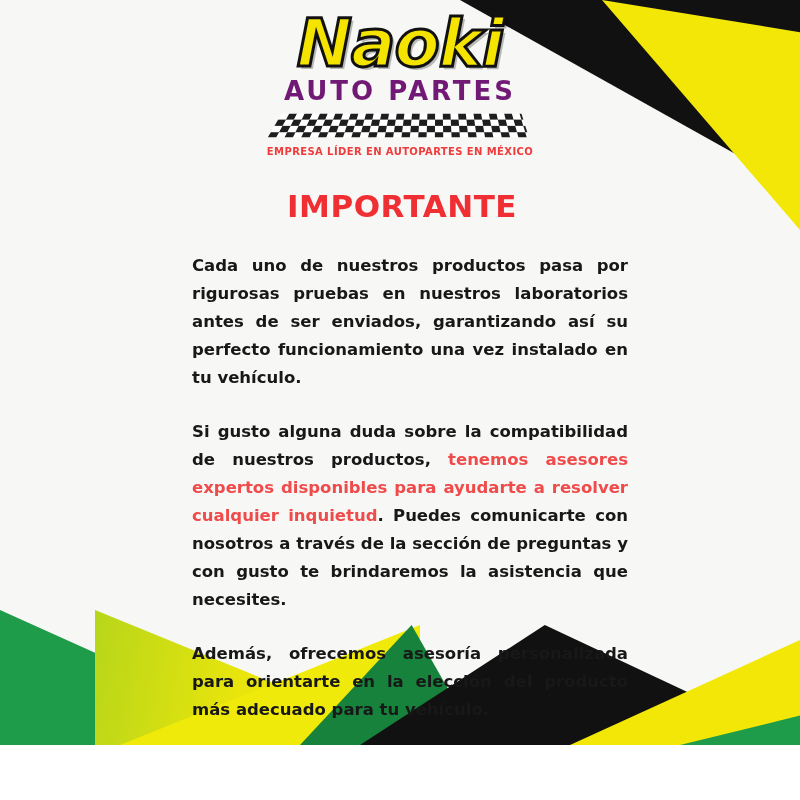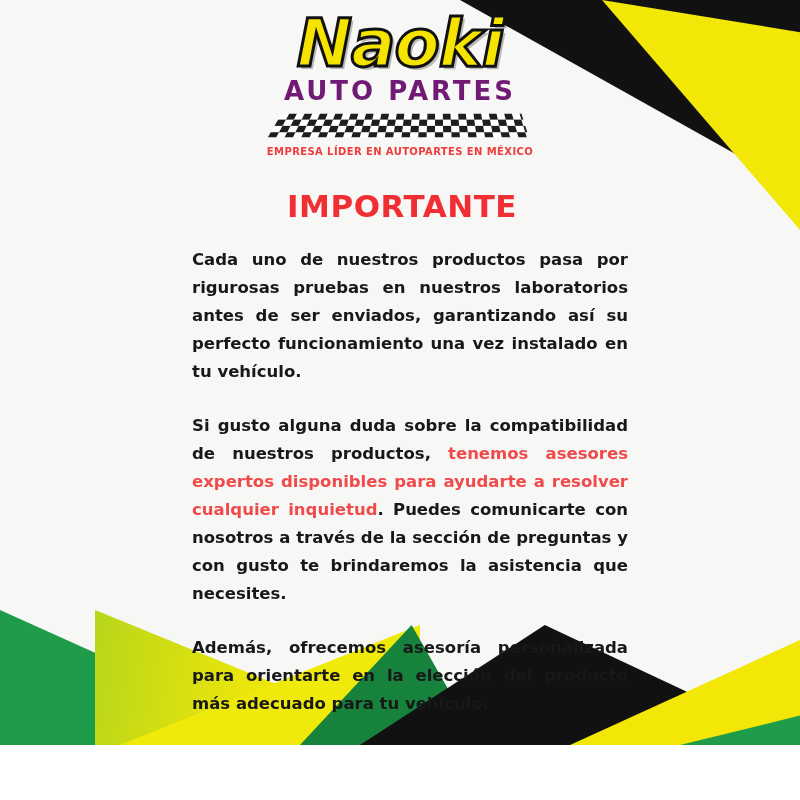--- a/index.html
+++ b/index.html
@@ -152,21 +152,21 @@
     left: 176px;
     width: 452px;
   }
   .doc-title {
     font-family: "DejaVu Sans", sans-serif;
     font-weight: bold;
     font-size: 31px;
     color: #ef2f34;
     text-align: center;
     letter-spacing: 0.5px;
-    margin: 0 0 22px 0;
+    margin: 0 0 28px 0;
   }
   .para {
     font-family: "DejaVu Sans", sans-serif;
     font-weight: bold;
     font-size: 16.5px;
     line-height: 28px;
     color: #181818;
     text-align: justify;
     margin: 0 0 26px 16px;
   }

